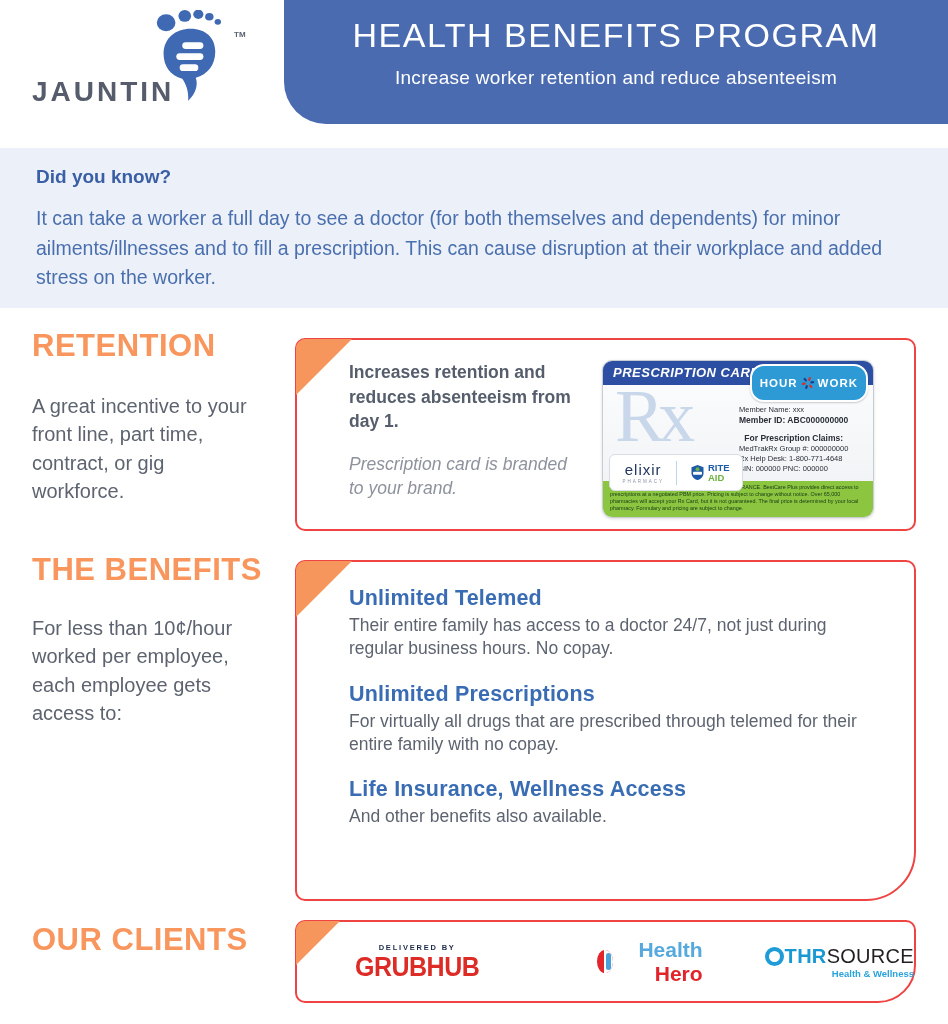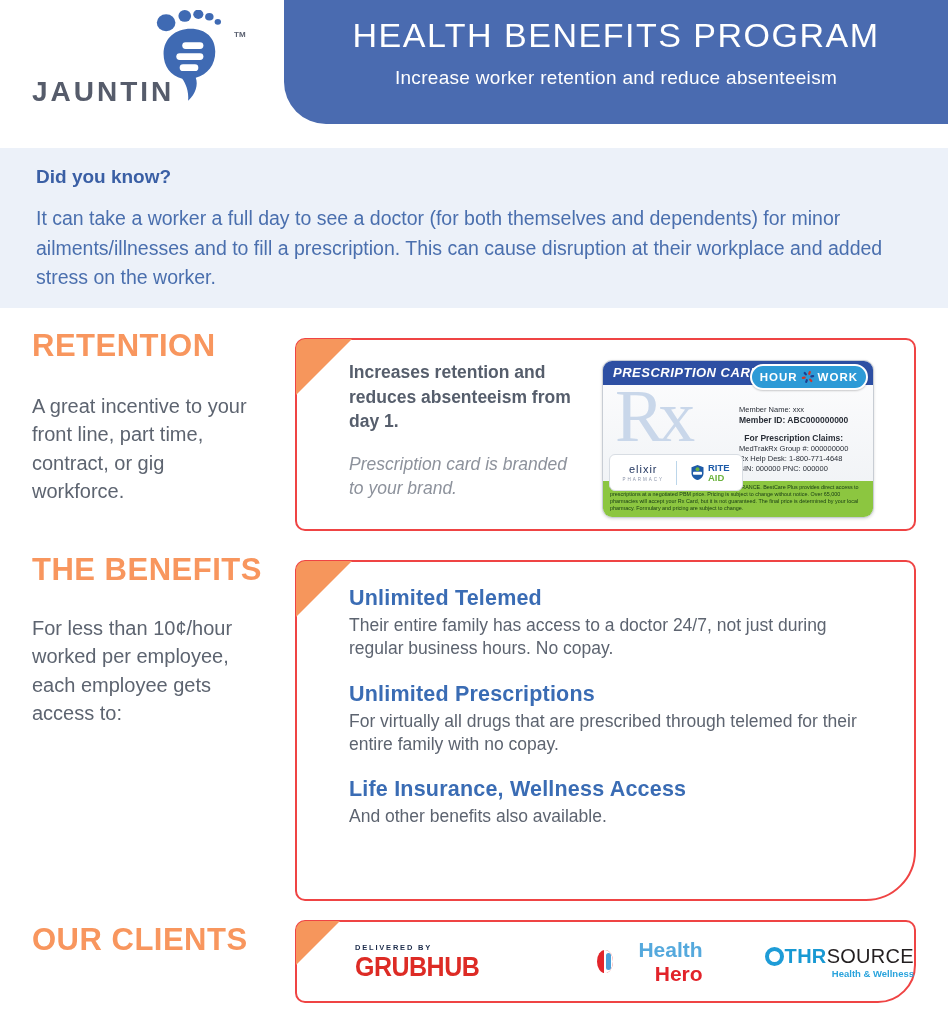--- a/index.html
+++ b/index.html
@@ -37,50 +37,50 @@
   .ret-text { position:absolute; left:52px; top:20px; width:225px; font-size:17.5px; font-weight:600; color:#565e6c; line-height:1.4; }
   .ret-note { position:absolute; left:52px; top:112px; width:230px; font-size:17.5px; font-style:italic; color:#8d929c; line-height:1.38; }
   
   .rx-card {
     position:absolute; left:305px; top:20px; width:272px; height:158px;
     background:linear-gradient(#fdfdfe,#eef1f4); border:1px solid #c8cdd4; border-radius:10px;
     box-shadow:0 1px 3px rgba(0,0,0,0.15);
   }
   .rx-bar { position:absolute; left:0; top:0; right:0; height:24px; background:#2d4fa3; border-radius:9px 9px 0 0;
     color:#fff; font-size:13px; font-weight:700; font-style:italic; letter-spacing:0.5px; line-height:24px; padding-left:10px; }
-  .hw-badge { position:absolute; right:5px; top:3px; height:26px; background:#2d9ad6; border:2px solid #fff; border-radius:14px;
+  .hw-badge { position:absolute; right:5px; top:3px; height:38px; background:#2d9ad6; border:2px solid #fff; border-radius:14px;
     display:flex; align-items:center; padding:0 8px; z-index:2; box-shadow:0 1px 2px rgba(0,0,0,0.2); }
   .hw-badge span { color:#fff; font-size:11.5px; font-weight:700; letter-spacing:1px; }
   .hw-mark { margin:0 3px; }
   .rx-watermark { position:absolute; left:12px; top:18px; font-family:"Liberation Serif", serif; font-size:74px; color:#c9d7ea; letter-spacing:-6px; line-height:1; }
   .member { position:absolute; left:136px; top:44px; font-size:7.5px; color:#2a2f38; line-height:1.35; }
   .member .b { font-weight:700; font-size:8.5px;text-align:center; }
   .member .gap { height:6px; }
   .pharm-box { position:absolute; left:6px; bottom:26px; width:134px; height:37px; background:#fff; border:1px solid #d8dde3; border-radius:6px;
     display:flex; align-items:center; justify-content:space-evenly; z-index:1; }
   .elixir { text-align:center; }
-  .elixir-name { font-size:11px; font-weight:400; letter-spacing:1px; color:#21355f; line-height:1; }
+  .elixir-name { font-size:15px; font-weight:400; letter-spacing:1px; color:#21355f; line-height:1; }
   .elixir-sub { font-size:4.5px; letter-spacing:2px; color:#8a93a8; margin-top:2px; }
   .pharm-div { width:1px; height:24px; background:#bcd6ea; }
   .riteaid { display:flex; align-items:center; gap:3px; }
   .riteaid-txt { font-size:9.5px; font-weight:700; line-height:0.95; }
   .riteaid-txt .rite { color:#1d5ba8; display:block; }
   .riteaid-txt .aid { color:#6cb33f; display:block; }
   .rx-green { position:absolute; left:0; right:0; bottom:0; height:36px; background:#8cc640; border-radius:0 0 9px 9px; padding:3px 7px; overflow:hidden; }
   .rx-green-inner { width:356px; transform:scale(0.72); transform-origin:top left; font-size:7.5px; color:#173a14; line-height:1.3; }
   
   .ben-box { top:560px; height:341px; border-radius:10px 10px 50px 10px; padding:24px 30px 0 52px; }
   .ben-item { margin-bottom:21px; }
   .ben-title { font-size:21.5px; color:#3a6cb4; font-weight:600; letter-spacing:0.2px; }
   .ben-desc { margin-top:3px; font-size:17.5px; color:#5d6470; line-height:1.33; }
   
   .cli-box { top:920px; height:83px; border-radius:10px 10px 38px 10px; display:flex; align-items:center; }
   .cli-box .corner-tri { width:44px; height:44px; }
   .grubhub { margin-left:58px; text-align:left; }
-  .grub-pre { font-size:7.5px; font-weight:700; letter-spacing:1.8px; color:#1c2b4a; }
+  .grub-pre { font-size:7.5px; font-weight:700; letter-spacing:1.8px; color:#1c2b4a;text-align:center; }
   .grub-name { font-size:25px; font-weight:800; letter-spacing:-0.5px; color:#dd2b25; transform:scaleY(1.08); transform-origin:left center; }
   .healthhero { margin-left:118px; display:flex; align-items:center; gap:8px;text-align:right; }
   .hh-icon { position:relative; width:23px; height:23px; border-radius:50%; background:#e2252b; overflow:hidden; }
   .hh-icon::before { content:""; position:absolute; left:7px; top:0; width:9px; height:23px; background:#fff; }
   .hh-icon::after { content:""; position:absolute; left:9px; top:3px; width:5px; height:17px; background:#4aa0d8; border-radius:3px; }
   .hh-word1 { font-size:21px; font-weight:700; color:#55a9dd; }
   .hh-word2 { font-size:21px; font-weight:700; color:#e2232a; }
   .thrsource { margin-left:62px; position:relative; }
   .thr-row { display:flex; align-items:center; }
   .thr-icon { width:19px; height:19px; border-radius:50%; border:4px solid #1e9cd7; margin-right:1px; }

